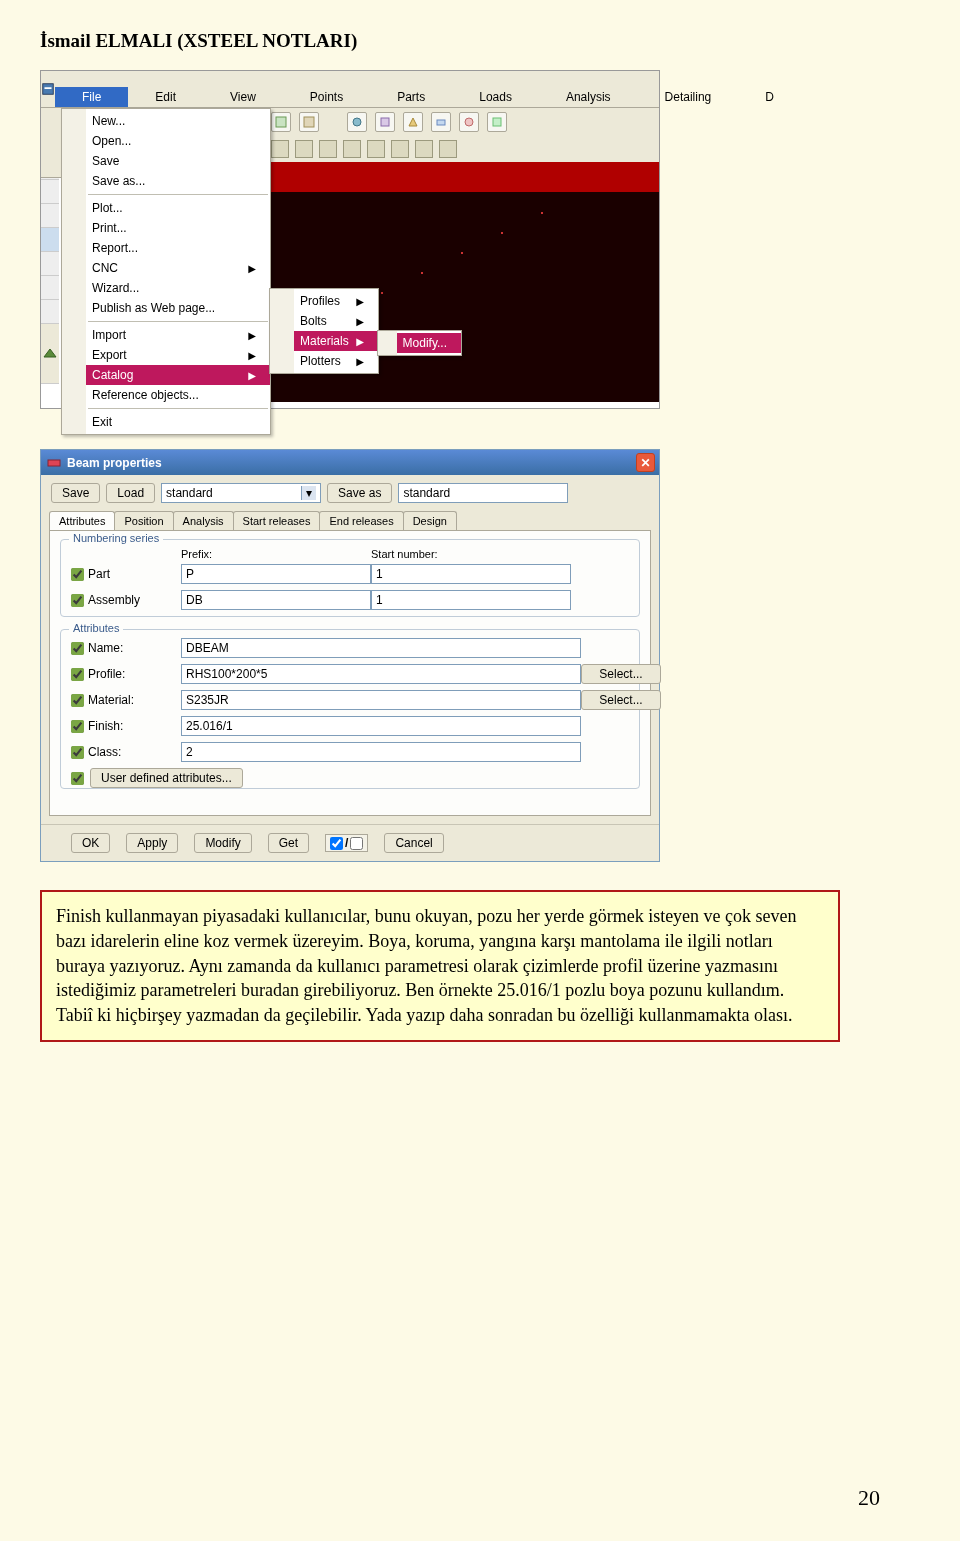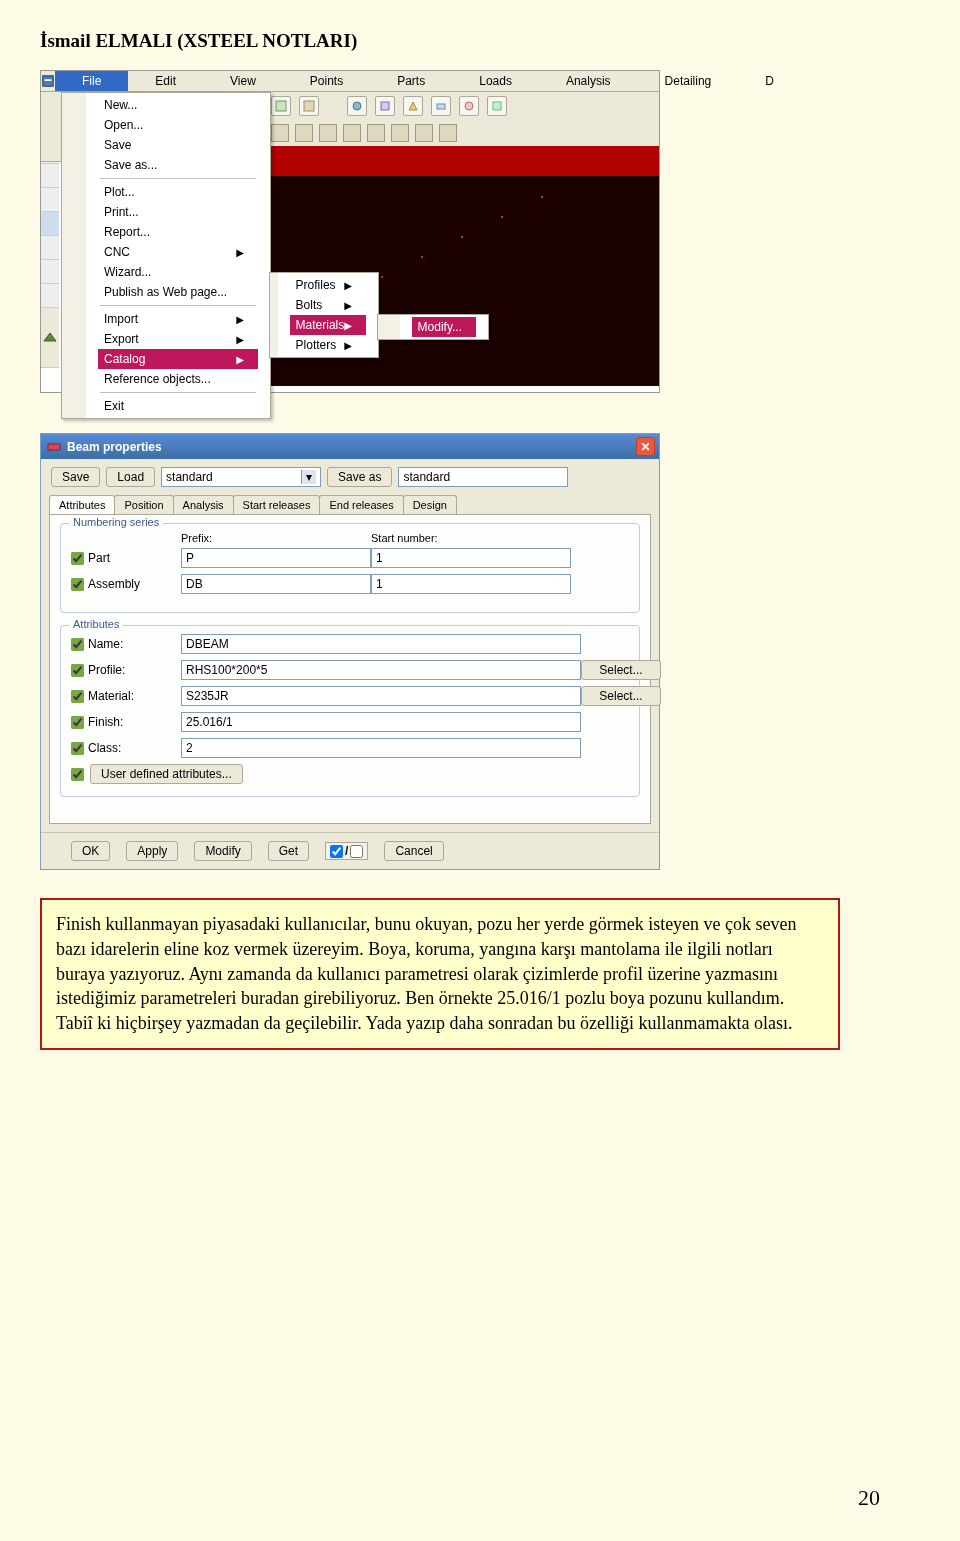--- a/index.html
+++ b/index.html
@@ -14,50 +14,50 @@
   .page-header { font-weight: bold; font-size: 19px; margin-bottom: 18px; }
 
   
   .sshot1 {
     width: 620px; border: 1px solid #999; font-family: Tahoma, Arial, sans-serif;
     font-size: 12px; background: #fff; margin-bottom: 40px;
   }
   .menubar { display: flex; align-items: stretch; background: #ece9d8; border-bottom: 1px solid #aca899; }
   .app-icon { width: 22px; display:flex; align-items:center; justify-content:center; }
   .app-icon svg { width:14px; height:14px; }
-  .menubar .mi { padding: 3px 27px; cursor: default; }
+  .menubar .mi { padding: 3px 27px; cursor: default; margin-top: 16px; }
   .menubar .mi.active { background: #316ac5; color: #fff; }
   .toolbar-area { position: relative; height: 70px; background: #ece9d8; border-bottom:1px solid #aca899;}
   .tb-icons { position: absolute; left: 230px; top: 4px; display: flex; gap: 8px; }
   .tb-icon { width: 20px; height: 20px; background: #f7f7f2; border: 1px solid #aca899; border-radius: 2px; display:flex; align-items:center; justify-content:center;}
   .tb-row2 { position:absolute; left:230px; top:32px; display:flex; gap:6px; }
   .tb-icon2 { width:18px; height:18px; background:#dcd9c0; border:1px solid #9c9a7e; }
   .canvas-dark { position: absolute; left: 230px; top: 54px; right: 0; height: 240px; background: #1a0000; }
   .canvas-dark::before {
     content: ""; position: absolute; left: 0; top: 0; width: 100%; height: 30px;
     background: #b00000;
   }
   .dline { position:absolute; width:2px; height:2px; background:#c33; }
   .file-dd {
     position: absolute; left: 20px; top: 0; width: 210px; background: #fff;
     border: 1px solid #aca899; box-shadow: 2px 2px 3px rgba(0,0,0,.25); z-index: 5;
   }
   .dd-col { display: flex; }
   .dd-ico { width: 24px; background: #f3f1e6; }
-  .dd-items { flex: 1; padding: 2px 12px; }
+  .dd-items { flex: 1; padding: 2px 0; }
   .dd-item { display:flex; justify-content:space-between; align-items:center; padding: 3px 14px 3px 6px; }
   .dd-item.hl { background: #be185d; color: #fff; }
   .dd-sep { border-top: 1px solid #c0beb2; margin: 3px 2px; }
   .arrow-r { font-size: 10px; }
   .sub-dd {
     position: absolute; left: 228px; top: 180px; width: 110px; background: #fff;
     border: 1px solid #aca899; box-shadow: 2px 2px 3px rgba(0,0,0,.25); z-index: 6; text-align: center;
   }
   .sub3 {
-    position: absolute; left: 336px; top: 222px; width: 112px; background:#fff;
+    position: absolute; left: 336px; top: 222px; width: 85px; background:#fff;
     border:1px solid #aca899; box-shadow: 2px 2px 3px rgba(0,0,0,.25); z-index:7;
   }
   .wrap1-outer { position: relative; height: 300px; }
   .left-sliver { position:absolute; left:0; top:0; width:18px; height:300px;}
   .left-sliver div { height:24px; border-bottom:1px solid #ccc; background:#eee; }
   .left-sliver .lb { background:#cde; }
   .left-sliver .ls-last { height:60px; display:flex; align-items:center; justify-content:center; background:#ece9d8;}
 
   
   .sshot2 {
@@ -93,21 +93,21 @@
   .tab {
     border: 1px solid #aca899; border-bottom: none; background: #ece9d8;
     padding: 3px 9px; font-size: 11px; border-radius: 3px 3px 0 0; margin-right: -1px;
     position: relative;
   }
   .tab.active { background: #fdfdfb; z-index: 2; }
   .tab-body {
     border: 1px solid #aca899; margin: 0 8px 8px 8px; background: #fdfdfb; padding: 8px 10px 14px;
   }
   .group {
-    border: 1px solid #c0ccd8; border-radius: 4px; padding: 8px 10px 12px; margin-bottom: 12px;
+    border: 1px solid #c0ccd8; border-radius: 4px; padding: 8px 10px 0; margin-bottom: 12px;
     position: relative;
   }
   .group-lbl {
     position: absolute; top: -8px; left: 8px; background: #fdfdfb; color: #3a5b8b;
     font-size: 11px; padding: 0 4px;
   }
   .hdr-row { display:grid; grid-template-columns: 110px 190px 200px; font-size:11px; margin-bottom:4px;}
   .fr { display:grid; grid-template-columns: 110px 190px 200px 80px; align-items:center; margin-bottom:6px; }
   .fr-attr { display:grid; grid-template-columns: 110px 400px 80px; align-items:center; margin-bottom:6px; }
   .chk { display:flex; align-items:center; gap:4px; }

